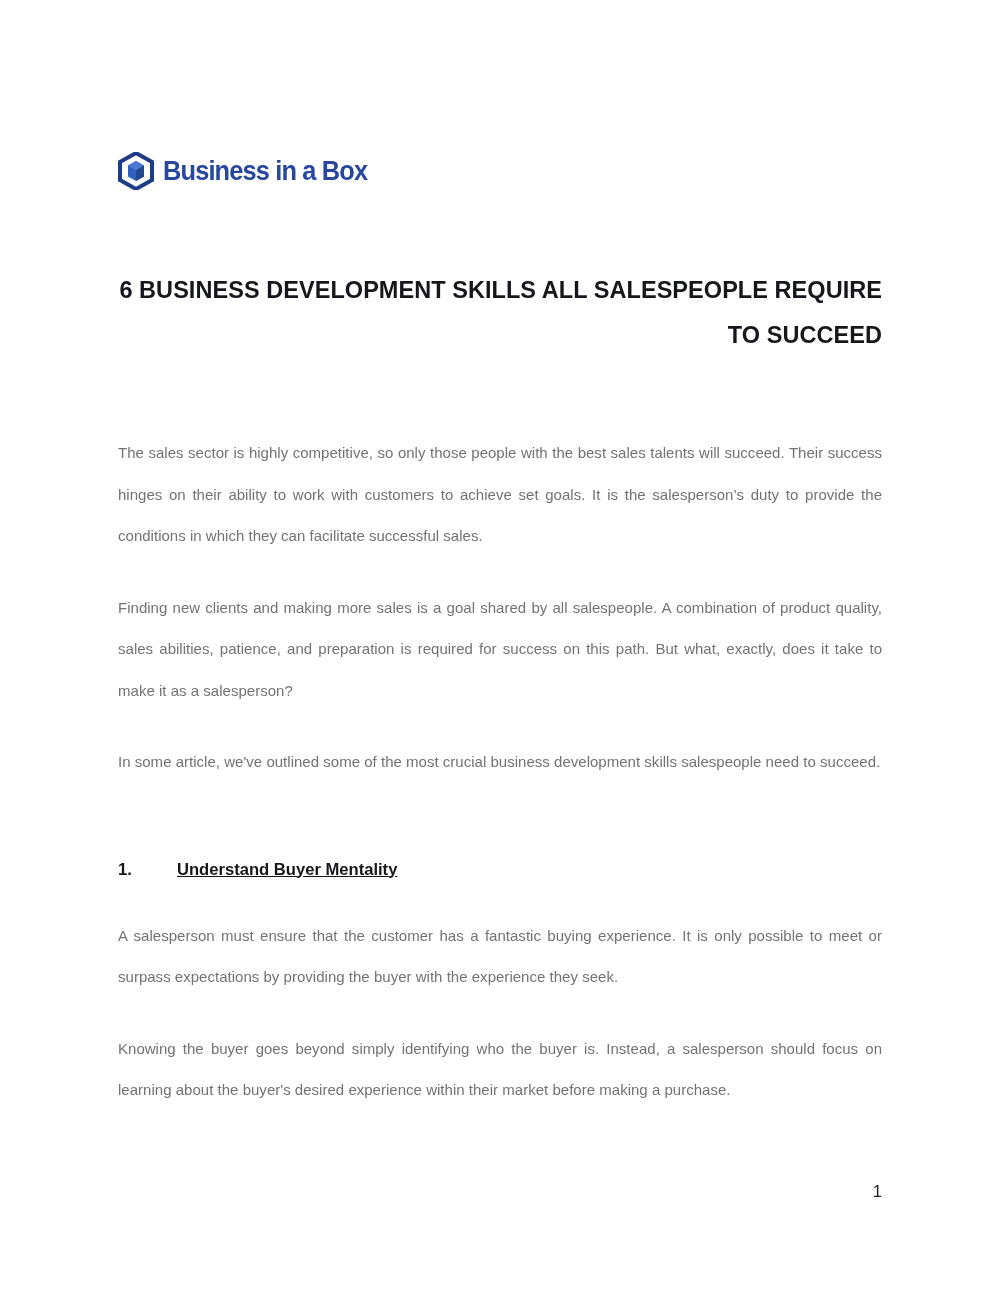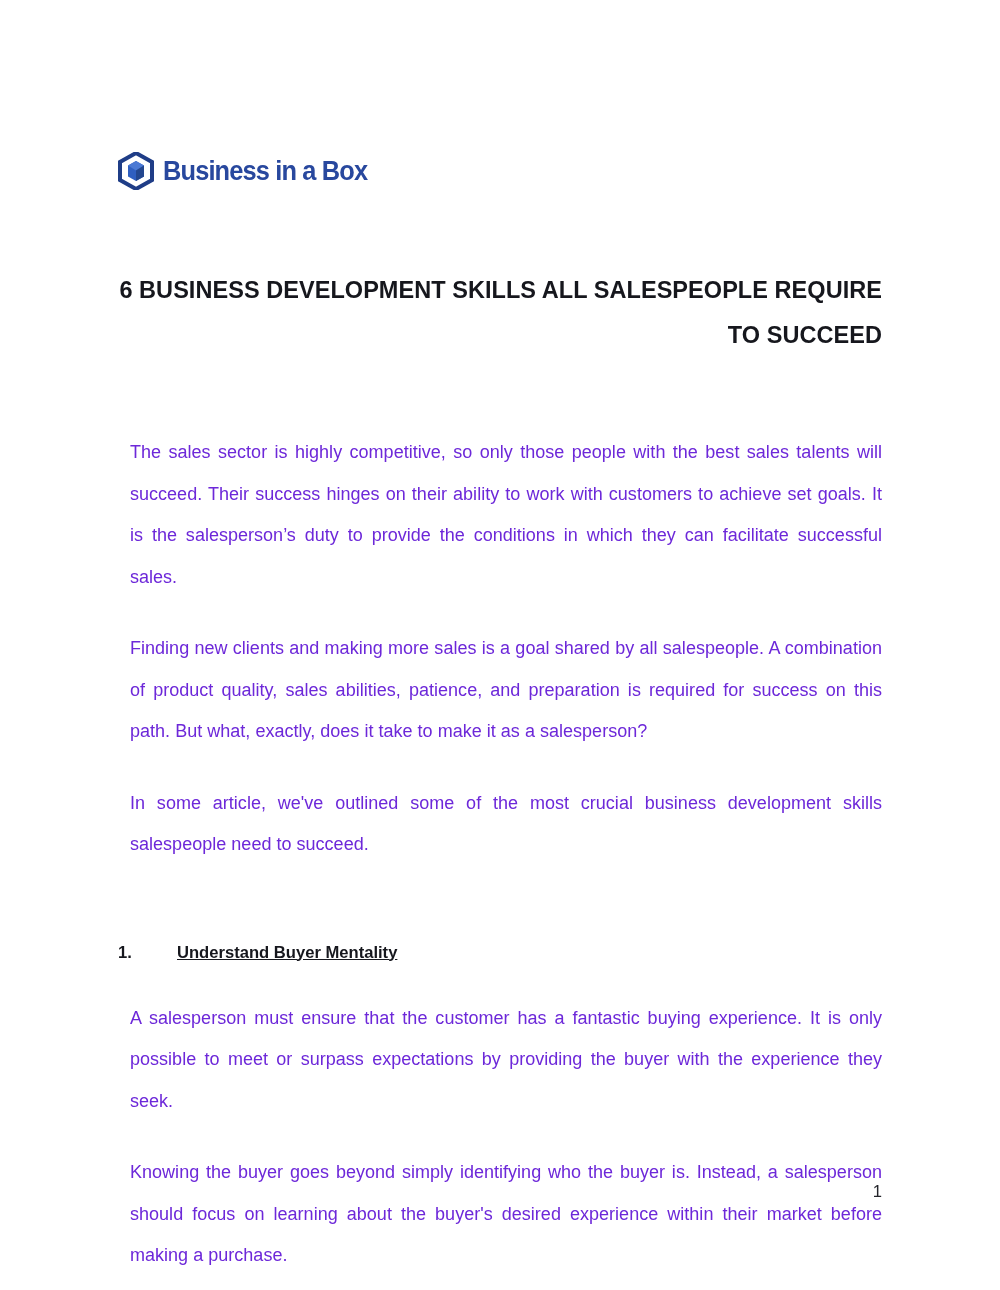--- a/index.html
+++ b/index.html
@@ -59,25 +59,25 @@
   }
 
   
   .body-block {
     position: absolute;
     left: 118px;
     top: 432px;
     width: 764px;
   }
   p.para {
-    margin: 0 0 30px 12px;
-    font-size: 18px;
+    margin: 0 0 30px 0;
+    font-size: 15px;
     line-height: 41.5px;
     text-align: justify;
-    color: #6d28d9;
+    color: #737373;
     letter-spacing: 0.02px;
   }
   .spacer-lg {
     height: 42px;
   }
 
   
   .num-heading {
     display: flex;
     margin: 0 0 30px 0;

